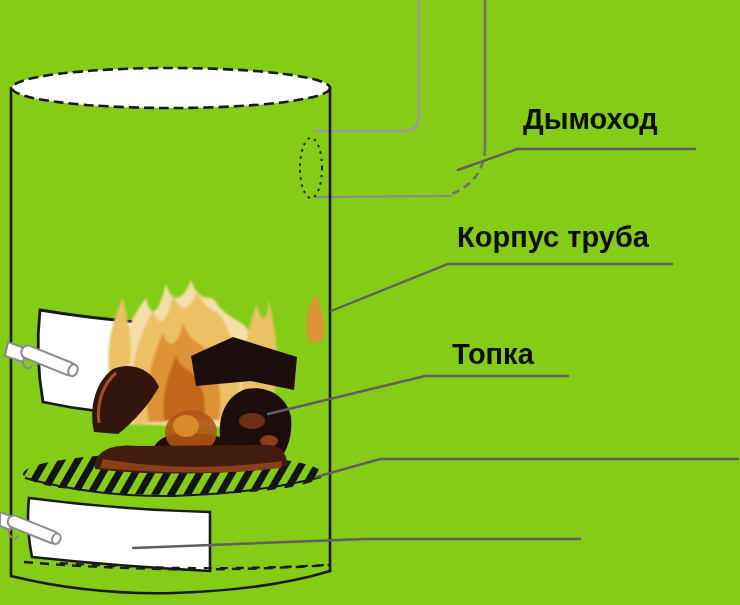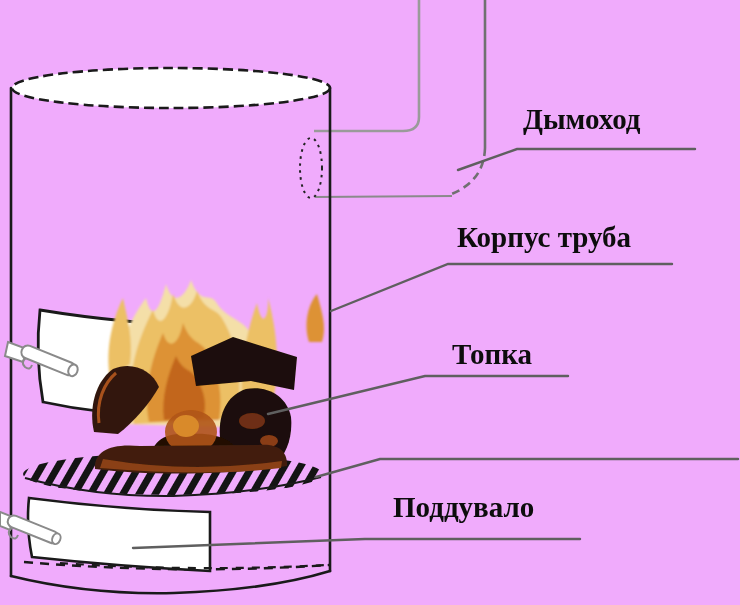--- a/index.html
+++ b/index.html
@@ -1,17 +1,17 @@
 <!DOCTYPE html>
 <html style="--label: #0d0d0d; --outline: #1a1a1a; --leader: #5f5f5f; --pipe-light: #9a9a9a; --pipe-dark: #707070; --flame-pale: #f4dfa8; --flame-yellow: #ecc065; --flame-orange: #dd9234; --flame-deep: #c2661c; --log-dark: #33190c; --log-darkest: #1b0f08; --ember-glow: #d98a2c;"><head>
 <meta charset="utf-8">
 <style>
   html,body{margin:0;padding:0;background:#ffffff;}
-  #stage{position:relative;width:740px;height:605px;background:#f0abfc;overflow:hidden;
-         font-family:Liberation Serif, serif;}
+  #stage{position:relative;width:740px;height:605px;background:#84cc16;overflow:hidden;
+         font-family:Liberation Sans, sans-serif;}
   #stage svg{position:absolute;left:0;top:0;}
   .lbl{position:absolute;font-weight:700;font-size:29px;line-height:1.1;
        color:var(--label,#0d0d0d);white-space:nowrap;letter-spacing:0px;}
   .outline{stroke:var(--outline,#1a1a1a);stroke-width:2.6;fill:none;stroke-linecap:round;}
   .outline-thin{stroke:var(--outline,#1a1a1a);stroke-width:2;fill:none;}
   .leader{stroke:var(--leader,#5f5f5f);stroke-width:2.4;fill:none;stroke-linecap:round;}
   .pipeL{stroke:var(--pipe-light,#9a9a9a);stroke-width:2.6;fill:none;}
   .pipeD{stroke:var(--pipe-dark,#707070);stroke-width:2.6;fill:none;}
   .handle{stroke:#8a8a8a;stroke-width:2;fill:#ffffff;}
   .f-pale{fill:var(--flame-pale,#f4dfa8);}
@@ -125,14 +125,13 @@
       <path class="leader" d="M331,311 L448,264 L672,264"></path>
       <path class="leader" d="M268,414 L425,376 L568,376"></path>
       <path class="leader" d="M316,477 L380,459 L738,459"></path>
       <path class="leader" d="M133,548 L365,539 L580,539"></path>
     </g>
   </svg>
 
   <div class="lbl" style="left:523px;top:104px;">Дымоход</div>
   <div class="lbl" style="left:457px;top:222px;text-align:right;">Корпус труба</div>
   <div class="lbl" style="left:452px;top:339px;">Топка</div>
-  <div class="lbl" style="left:393px;top:492px;">Поддувало</div>
 </div>
 
 </body></html>

